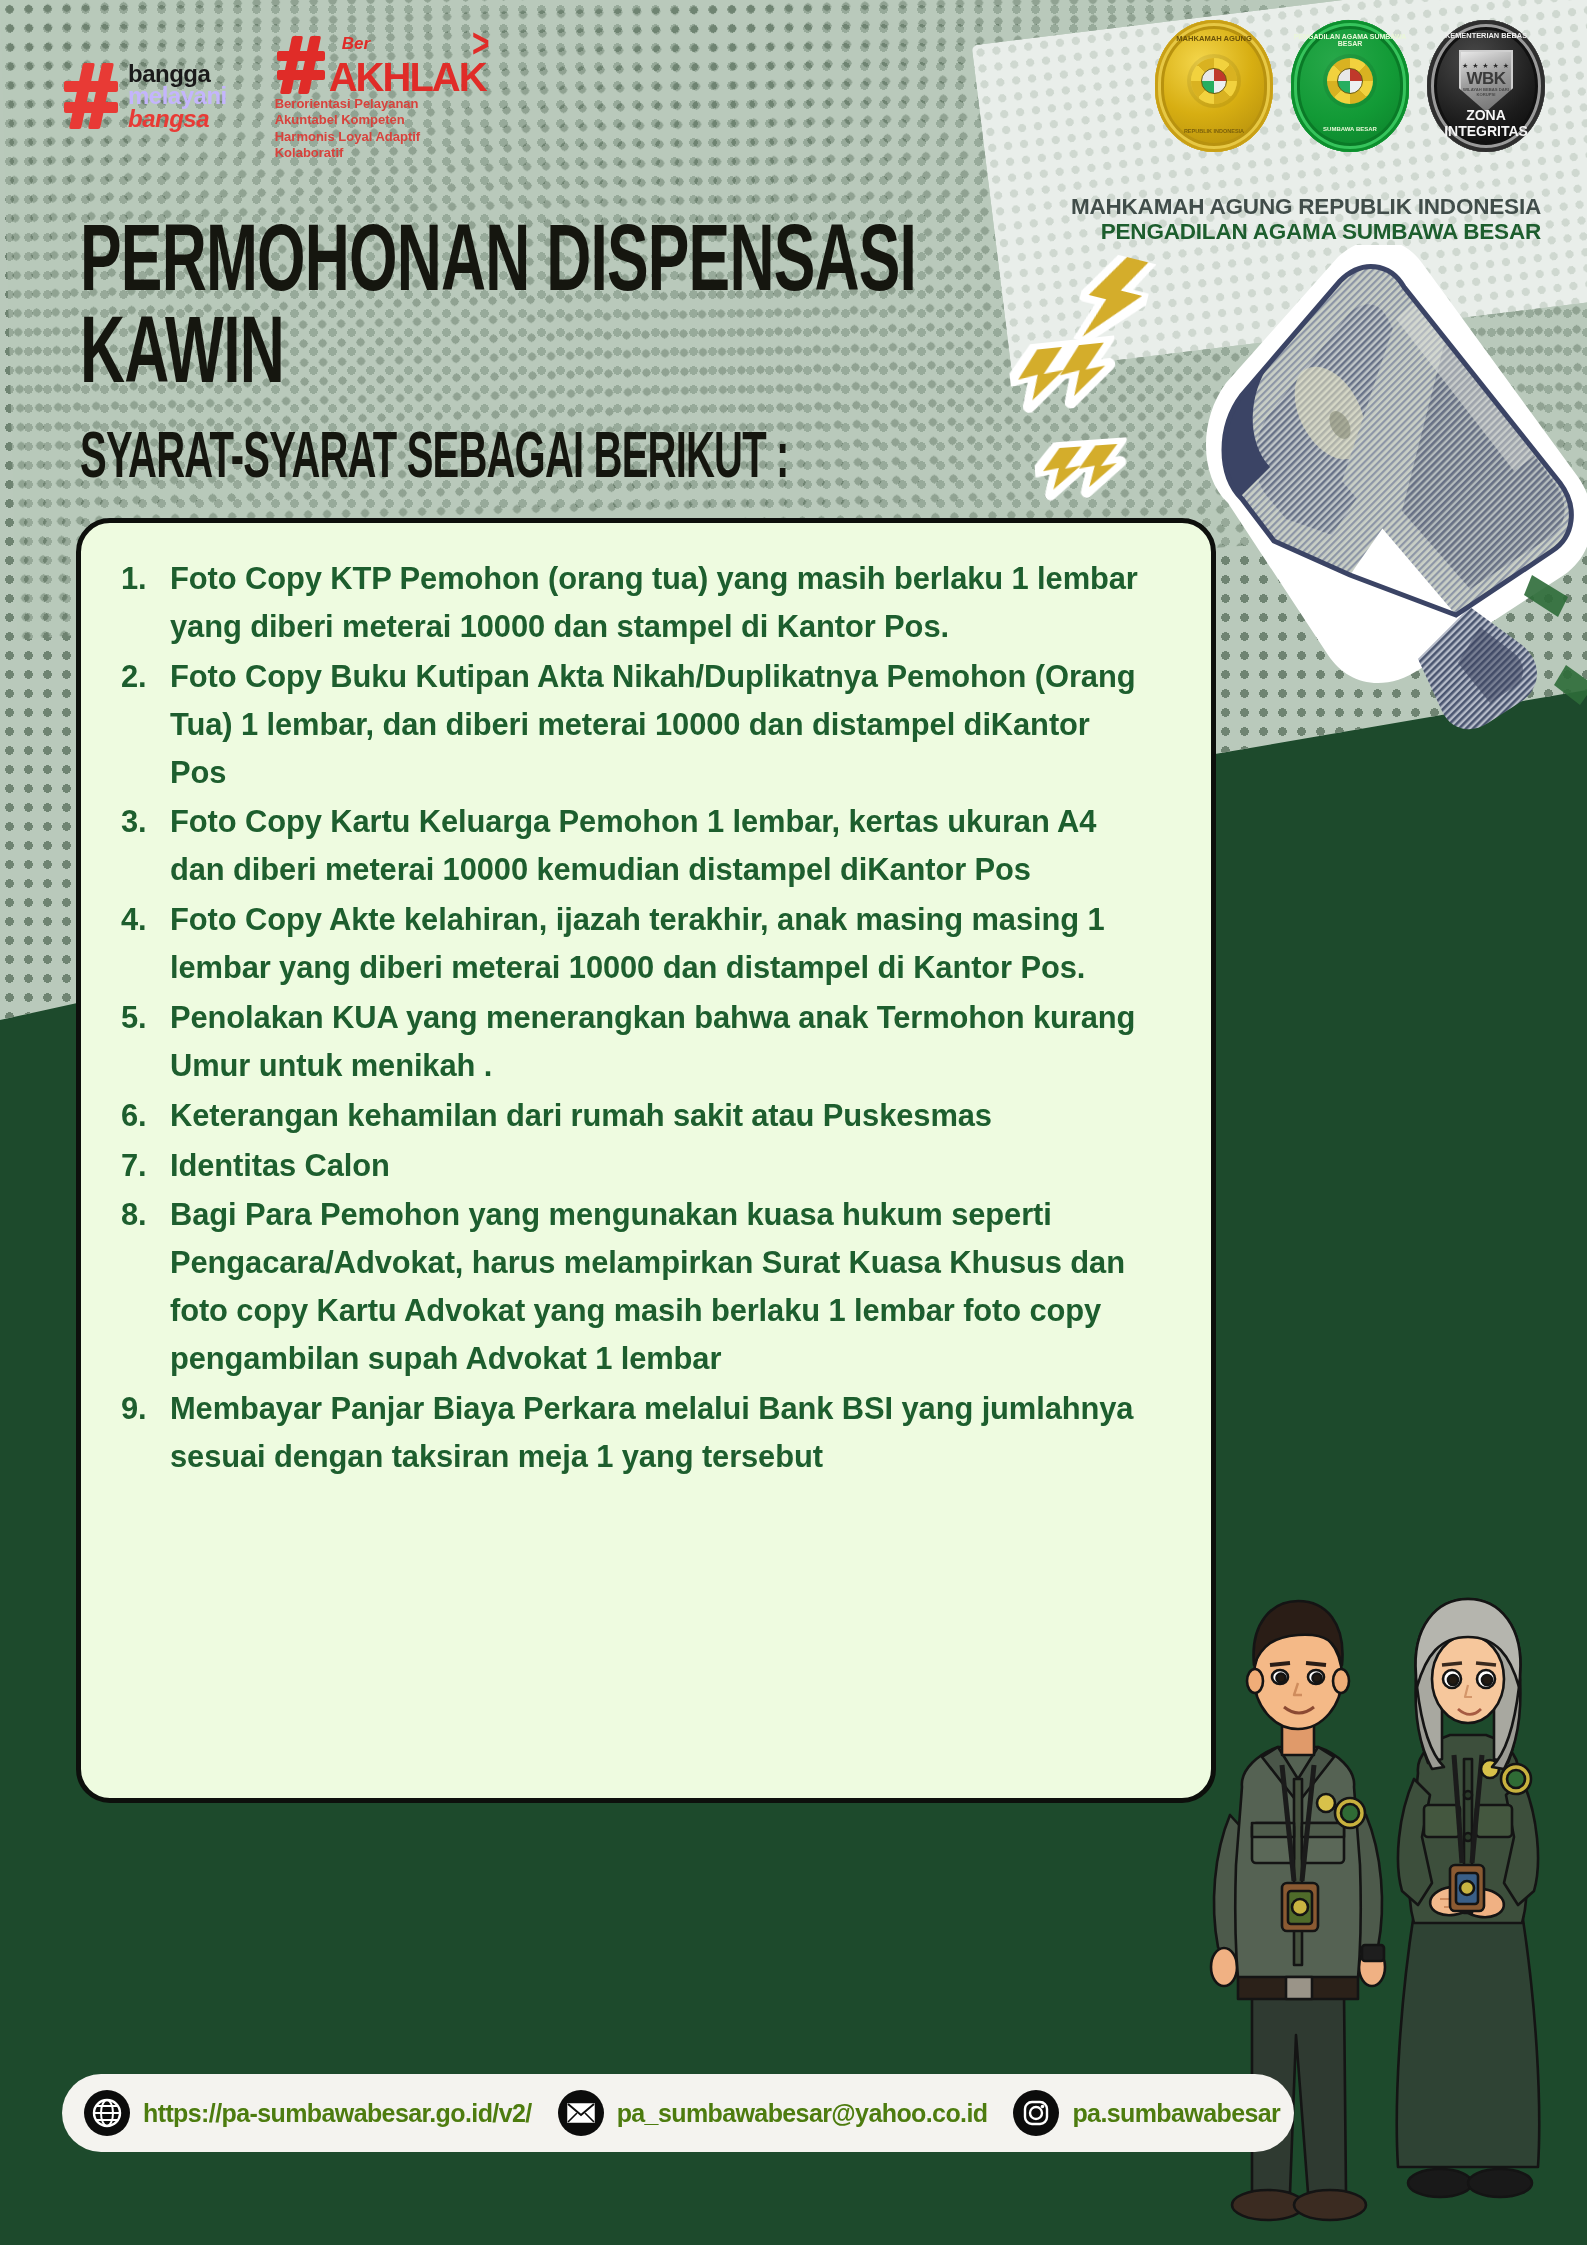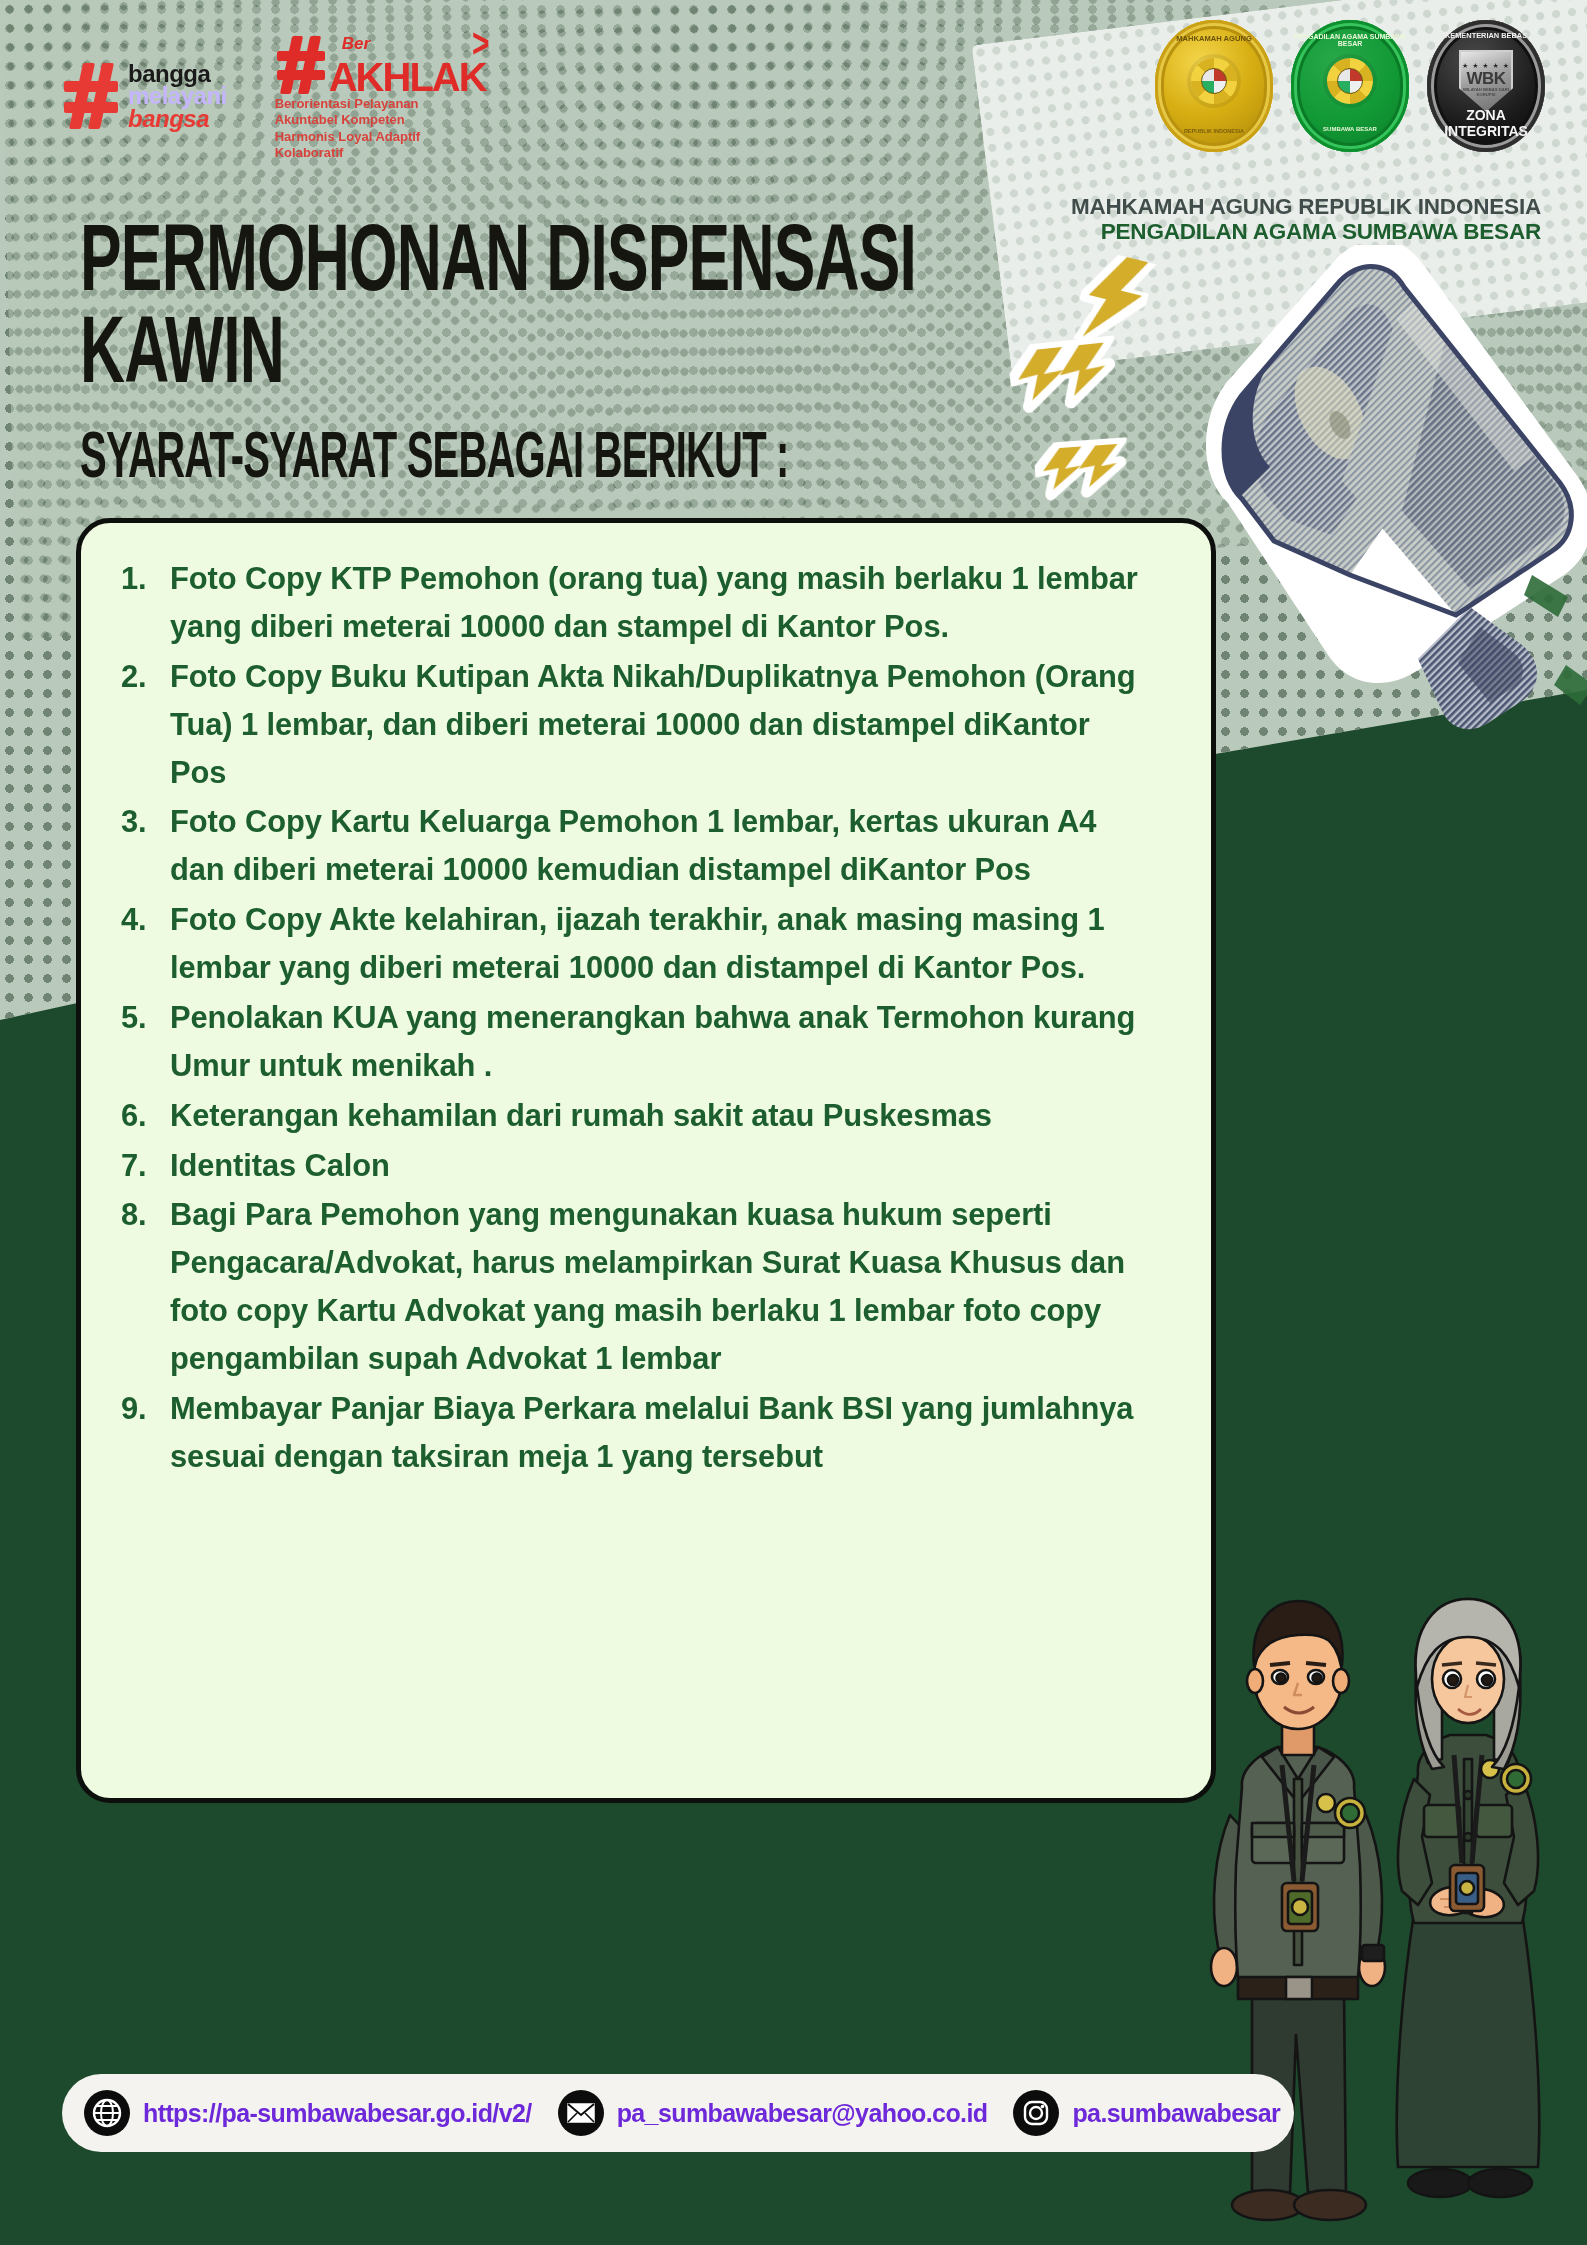--- a/index.html
+++ b/index.html
@@ -180,21 +180,21 @@
   
   .footer {
     position:absolute; left:62px; top:2074px; width:1232px; height:78px;
     background:#f4f3ef; border-radius:39px; z-index:16;
     display:flex; align-items:center; padding:0 22px; gap:0px;
   }
   .contact { display:flex; align-items:center; gap:13px; }
   .contact + .contact { margin-left:26px; }
   .cicon { width:46px; height:46px; border-radius:50%; background:#0c0c0c; display:flex; align-items:center; justify-content:center; flex:0 0 auto; }
   .cicon svg { display:block; }
-  .ctext { font-size:25px; font-weight:700; color:#6d28d9; letter-spacing:-.6px; white-space:nowrap;text-align:right; }
+  .ctext { font-size:25px; font-weight:700; color:#4d7c0f; letter-spacing:-.6px; white-space:nowrap;text-align:right; }
 
   
   .people { position:absolute; left:1178px; top:1565px; width:409px; height:680px; z-index:15; }
   .people svg { display:block; }
 </style>
 </head>
 <body>
 
 <div id="poster">
 

